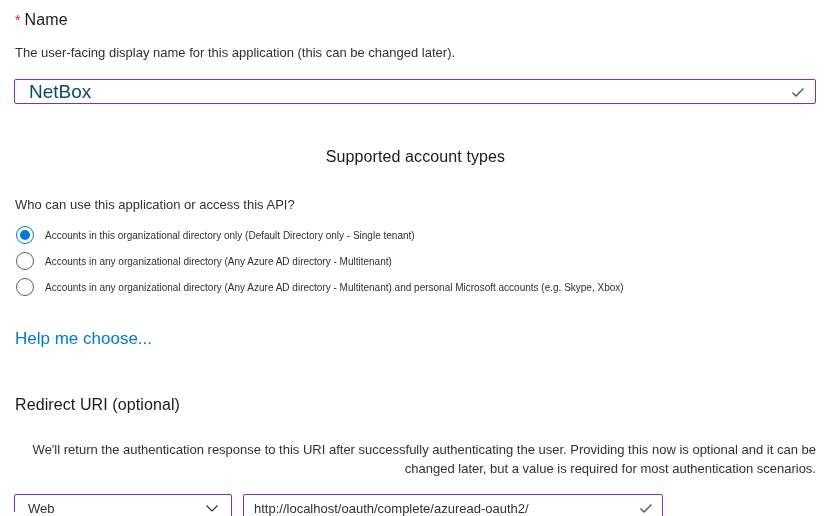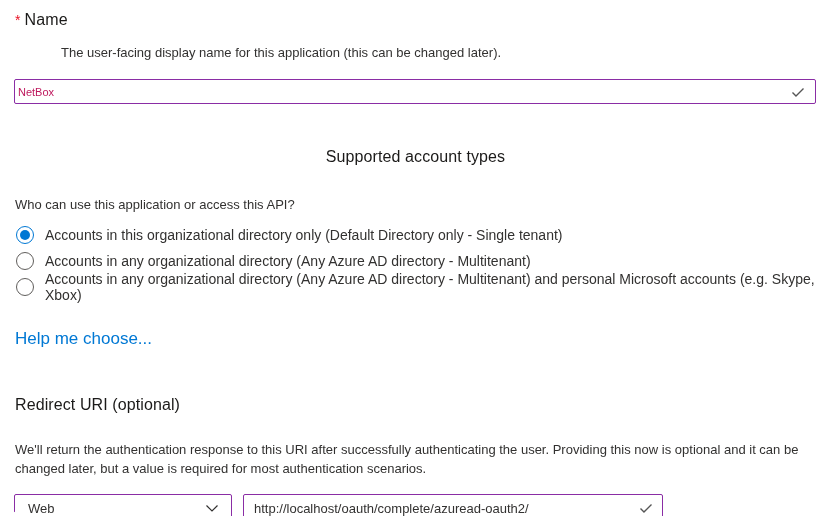--- a/index.html
+++ b/index.html
@@ -25,36 +25,36 @@
     letter-spacing: 0.1px;
   }
   .name-heading { padding-top: 11px; margin: 0 0 0 0; }
   .required-star { color: #e81123; margin-right: 4px; font-size: 14px; }
   .desc {
     font-size: 13px;
     line-height: 19px;
     margin: 0;
     color: #323130;
   }
-  .name-desc { margin-top: 14px; margin-left: 46px; }
+  .name-desc { margin-top: 14px; }
   .field-wrap {
     position: relative;
     margin-top: 17px;
     margin-left: -1px;
   }
   .text-input {
     box-sizing: border-box;
     width: 802px;
     height: 25px;
     border: 1px solid #8a2da5;
     border-radius: 2px;
     font-family: "Liberation Sans", "DejaVu Sans", sans-serif;
-    font-size: 11px;
-    color: #be185d;
-    padding: 0 30px 0 3px;
+    font-size: 19px;
+    color: #0c4a6e;
+    padding: 0 30px 0 14px;
     outline: none;
     background: #fff;
   }
   .valid-check {
     position: absolute;
     top: 50%;
     transform: translateY(-50%);
     width: 16px;
     height: 16px;
     pointer-events: none;
@@ -86,31 +86,31 @@
   .radio-circle.selected::after {
     content: "";
     position: absolute;
     left: 50%; top: 50%;
     transform: translate(-50%, -50%);
     width: 10px;
     height: 10px;
     border-radius: 50%;
     background: #0078d4;
   }
-  .radio-label { font-size: 14px; color: #323130; }
+  .radio-label { font-size: 10px; color: #323130; }
   .help-link {
     display: inline-block;
     margin-top: 25px;
     font-size: 17px;
     color: #0078d4;
     text-decoration: none;
     cursor: pointer;
   }
   .redirect-heading { margin-top: 47px; }
-  .redirect-desc { margin-top: 26px; max-width: 801px; }
+  .redirect-desc { margin-top: 26px; max-width: 801px; text-align: right; }
   .uri-row {
     display: flex;
     align-items: center;
     margin-top: 16px;
     margin-left: -1px;
   }
   .select-box {
     box-sizing: border-box;
     position: relative;
     width: 218px;

